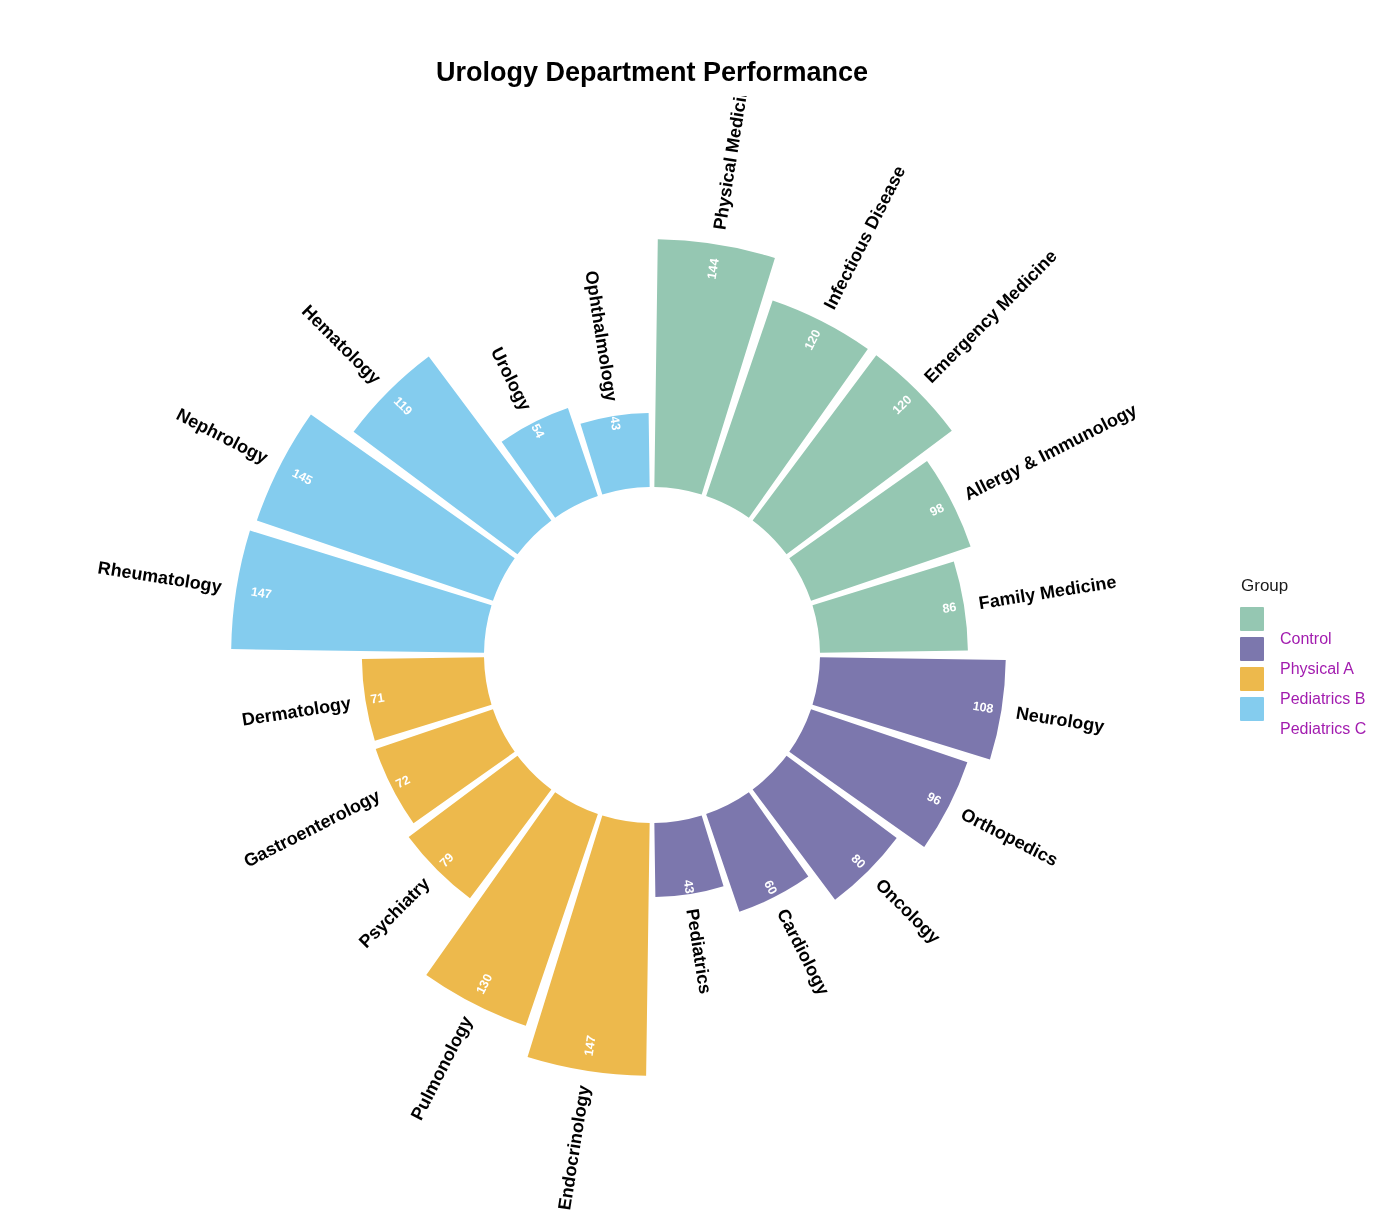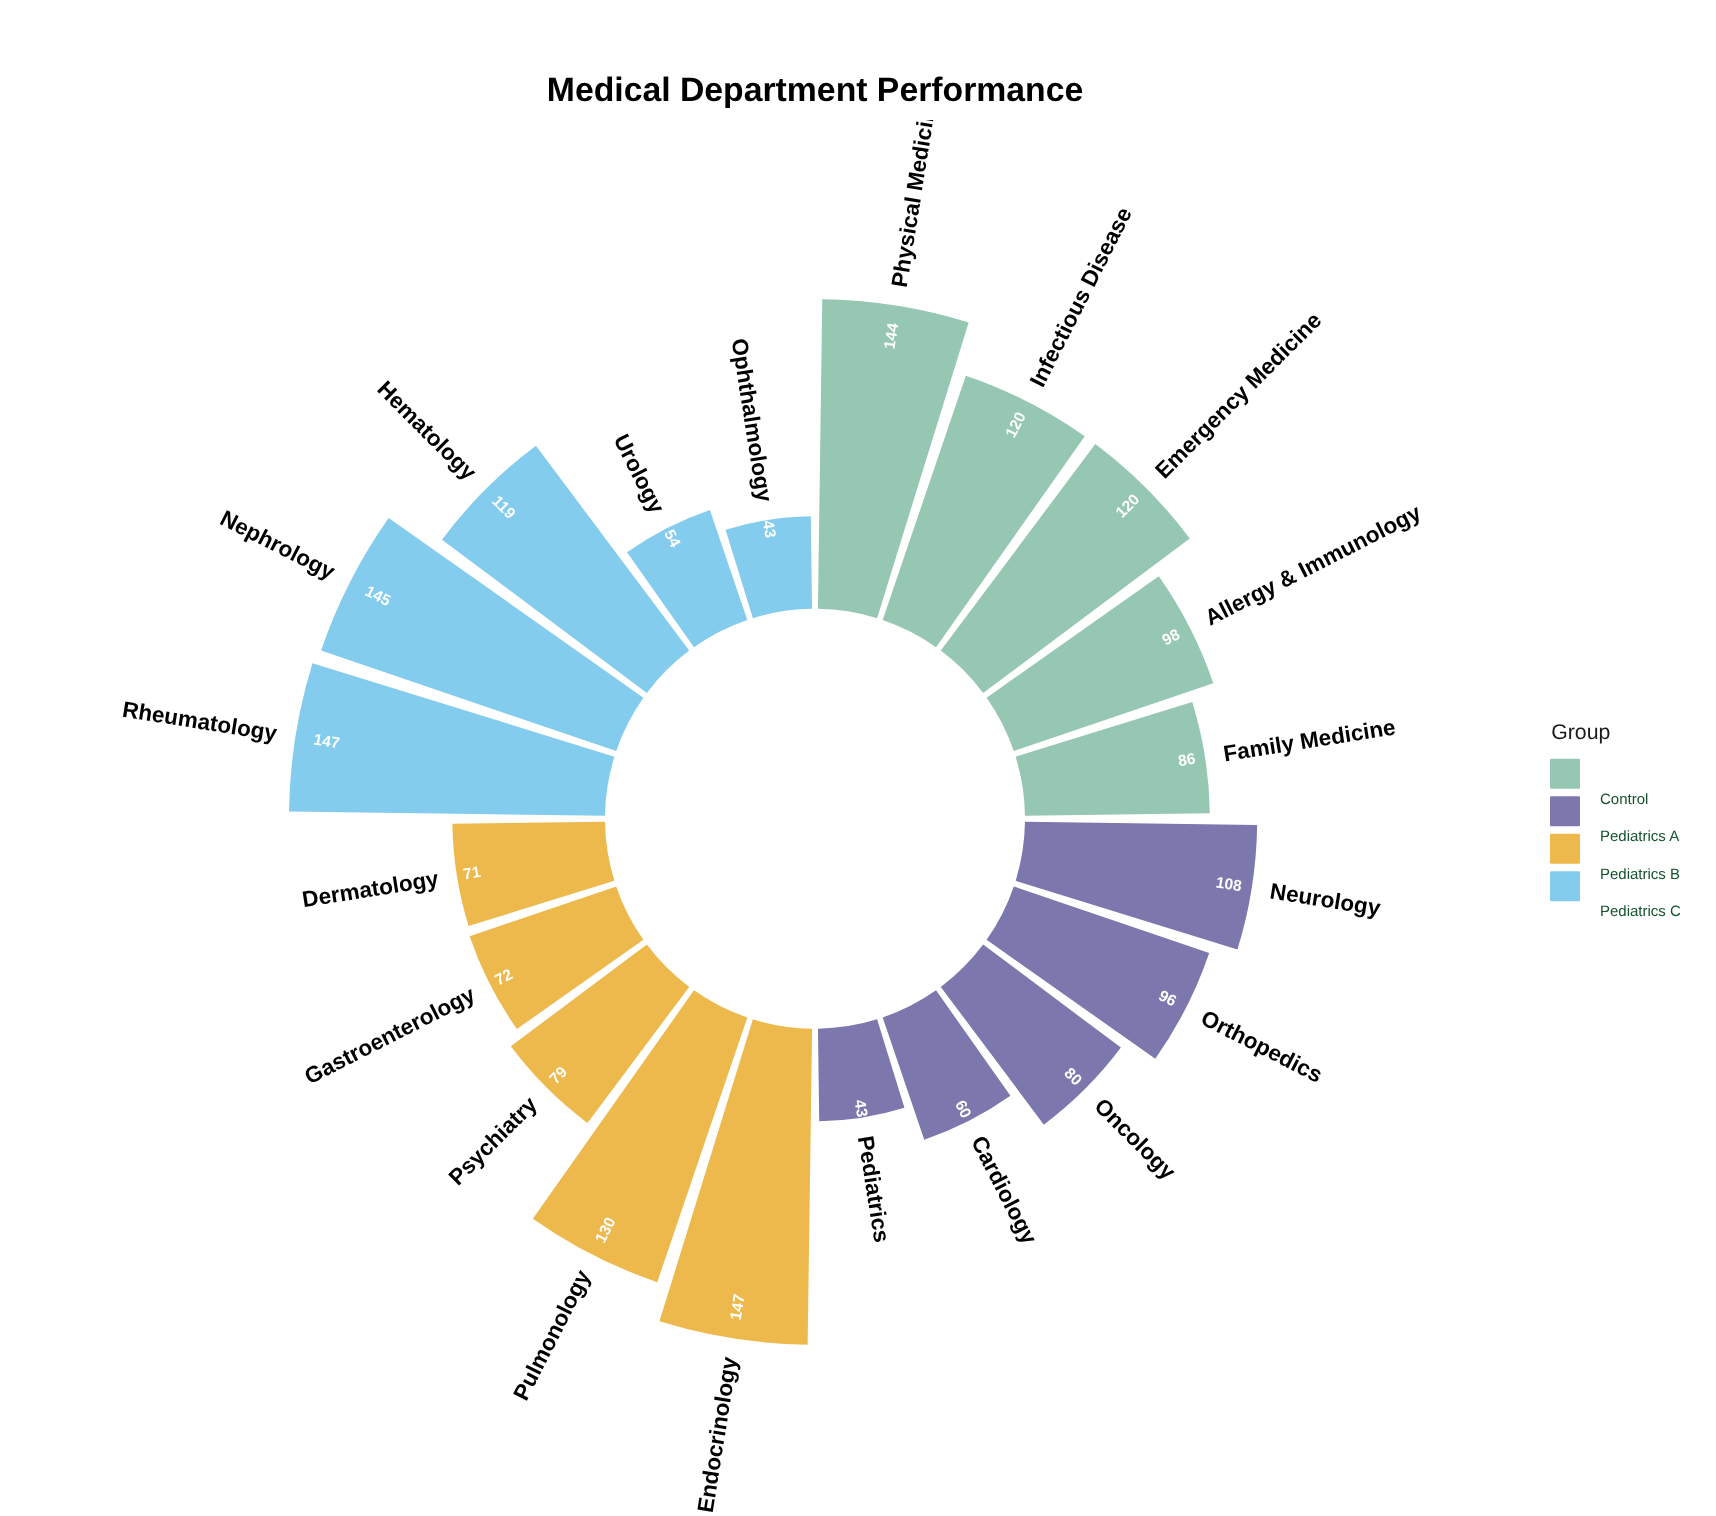--- a/index.html
+++ b/index.html
@@ -9,29 +9,29 @@
   }
   .chart-title{
     position:absolute;left:652px;top:57px;transform:translateX(-50%);
     font-size:27px;font-weight:700;color:#000;white-space:nowrap;
   }
   #chart{position:absolute;left:0;top:0;}
   .legend{position:absolute;left:1240px;top:576px;width:140px;}
   .legend-title{font-size:17px;color:#1a1a1a;margin:0 0 11px 1px;}
   .legend-row{display:flex;align-items:center;margin-bottom:6px;height:24px;}
   .swatch{width:24px;height:24px;flex:0 0 24px;margin-right:16px;border-radius:1px;}
-  .legend-label{font-size:12px;color:#14532d;white-space:nowrap;margin-top:40px;}
+  .legend-label{font-size:16px;color:#a21caf;white-space:nowrap;margin-top:40px;}
   svg text{font-family:"Liberation Sans", sans-serif;}
   .cat-label{font-size:18px;font-weight:700;fill:#000;}
   .val-label{font-size:12.5px;font-weight:700;fill:#ffffff;}
 </style>
 </head>
 <body>
 
-<div class="chart-title">Medical Department Performance</div>
+<div class="chart-title">Urology Department Performance</div>
 
 <svg id="chart" width="1373" height="1213" viewBox="0 0 1373 1213">
     <defs>
       <clipPath id="top-clip">
         <rect x="0" y="96" width="1373" height="1117"></rect>
       </clipPath>
     </defs>
     <g clip-path="url(#top-clip)">
       <path d="M 654.35 487.02 L 657.8 239.36 A 415.68 415.68 0 0 1 774.92 257.91 L 701.68 494.51 A 168 168 0 0 0 654.35 487.02 Z" fill="#95C7B2" stroke="#ffffff" stroke-width="5" stroke-linejoin="round" paint-order="stroke"></path>
       <text x="713.15" y="268.9" class="val-label" text-anchor="middle" dominant-baseline="central" transform="rotate(-81 713.15 268.9)">144</text>
@@ -98,21 +98,21 @@
 
 <div class="legend">
   <div class="legend-title">Group</div>
   <div id="legend-items">
       <div class="legend-row">
         <span class="swatch" style="background: rgb(149, 199, 178);"></span>
         <span class="legend-label">Control</span>
       </div>
       <div class="legend-row">
         <span class="swatch" style="background: rgb(124, 119, 173);"></span>
-        <span class="legend-label">Pediatrics A</span>
+        <span class="legend-label">Physical A</span>
       </div>
       <div class="legend-row">
         <span class="swatch" style="background: rgb(237, 185, 76);"></span>
         <span class="legend-label">Pediatrics B</span>
       </div>
       <div class="legend-row">
         <span class="swatch" style="background: rgb(132, 204, 238);"></span>
         <span class="legend-label">Pediatrics C</span>
       </div>
     </div>

